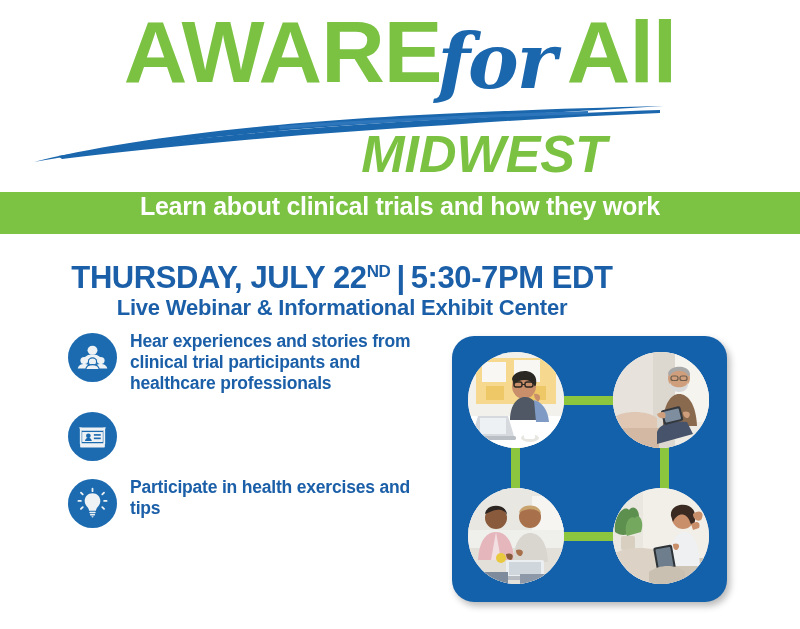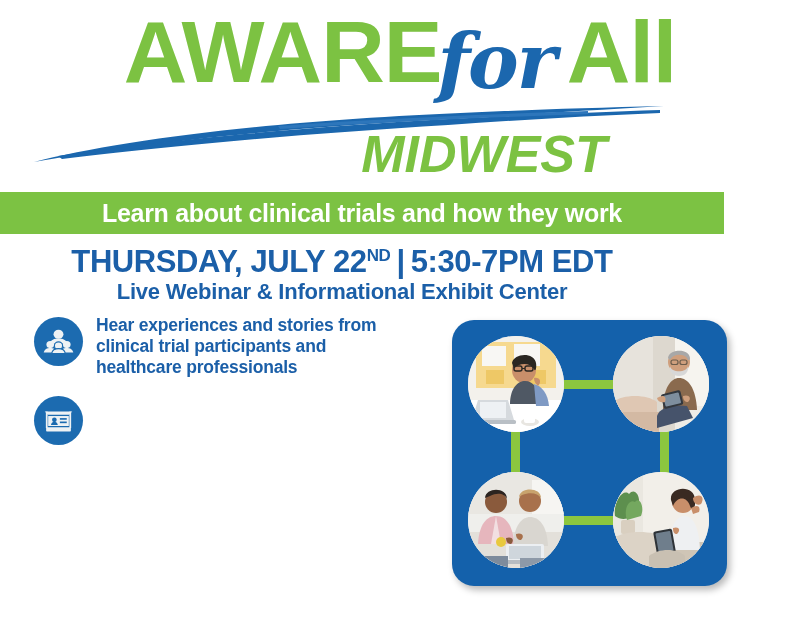--- a/index.html
+++ b/index.html
@@ -81,40 +81,40 @@
     font-weight: bold;
     font-style: italic;
     font-size: 52px;
     letter-spacing: 0px;
     color: #7cc242;
     padding-left: 168px;
   }
 
   
   .banner {
-    width: 724px;
+    width: 800px;
     height: 42px;
     background: #7cc243;
     display: flex;
-    align-items: center;
+    align-items: flex-start;
     justify-content: center;
   }
   .banner-text {
     color: #ffffff;
     font-family: "Liberation Sans", sans-serif;
     font-weight: bold;
     font-size: 25px;
     letter-spacing: -0.3px;
     white-space: nowrap;
   }
 
   
   .date-block {
     width: 684px;
-    padding-top: 12px;
+    padding-top: 28px;
     text-align: center;
   }
   .date-line {
     color: #1b5fa8;
     font-family: "Liberation Sans", sans-serif;
     font-weight: bold;
     font-size: 31px;
     letter-spacing: -0.4px;
     white-space: nowrap;
     line-height: 1.05;
@@ -141,21 +141,21 @@
   
   .lower {
     position: relative;
     width: 800px;
     height: 296px;
     margin-top: 10px;
   }
 
   .bullets {
     position: absolute;
-    left: 34px;
+    left: 68px;
     top: 0px;
     width: 350px;
   }
   .bullet {
     display: flex;
     align-items: flex-start;
     margin-bottom: 16px;
   }
   .bullet-icon {
     flex: 0 0 auto;
@@ -274,20 +274,38 @@
           <path d="M13 30.5 C 13.6 27.2, 15.6 25.8, 18 25.8 C 20.4 25.8, 22.4 27.2, 23 30.5 Z" fill="#1c6bb0"></path>
           <rect x="26" y="20.5" width="10" height="2.4" fill="#1c6bb0"></rect>
           <rect x="26" y="25.5" width="10" height="2.4" fill="#1c6bb0"></rect>
           <rect x="6" y="33.8" width="36" height="6.2" rx="1.2" fill="#eef2f4"></rect>
           <rect x="5.6" y="11" width="2.6" height="24" fill="#eef2f4"></rect>
           <rect x="39.8" y="11" width="2.6" height="24" fill="#eef2f4"></rect>
         </svg>
       </div>
     </div>
 
+    <div class="bullet">
+      <div class="bullet-icon">
+        <svg viewBox="0 0 48 48" width="33" height="33" aria-hidden="true">
+          <path d="M24 9 C 17.4 9, 12.6 13.8, 12.6 20.2 C 12.6 25, 15.6 27.6, 17.4 30.2 C 18.5 31.8, 18.9 33.2, 19 34.6 L 29 34.6 C 29.1 33.2, 29.5 31.8, 30.6 30.2 C 32.4 27.6, 35.4 25, 35.4 20.2 C 35.4 13.8, 30.6 9, 24 9 Z" fill="#eef2f4"></path>
+          <rect x="19.4" y="36" width="9.2" height="2.3" rx="1.1" fill="#eef2f4"></rect>
+          <rect x="20.2" y="39.2" width="7.6" height="2.3" rx="1.1" fill="#eef2f4"></rect>
+          <path d="M22.4 42.6 L 25.6 42.6 C 25.2 43.8, 24.6 44.4, 24 44.4 C 23.4 44.4, 22.8 43.8, 22.4 42.6 Z" fill="#eef2f4"></path>
+          <rect x="22.7" y="1.2" width="2.6" height="6.2" rx="1.3" fill="#eef2f4"></rect>
+          <rect x="2.2" y="18.9" width="6.2" height="2.6" rx="1.3" fill="#eef2f4"></rect>
+          <rect x="39.6" y="18.9" width="6.2" height="2.6" rx="1.3" fill="#eef2f4"></rect>
+          <rect x="7.2" y="6.4" width="2.6" height="6.2" rx="1.3" fill="#eef2f4" transform="rotate(-45 8.5 9.5)"></rect>
+          <rect x="38.2" y="6.4" width="2.6" height="6.2" rx="1.3" fill="#eef2f4" transform="rotate(45 39.5 9.5)"></rect>
+          <rect x="7.2" y="27.6" width="2.6" height="6.2" rx="1.3" fill="#eef2f4" transform="rotate(45 8.5 30.7)"></rect>
+          <rect x="38.2" y="27.6" width="2.6" height="6.2" rx="1.3" fill="#eef2f4" transform="rotate(-45 39.5 30.7)"></rect>
+        </svg>
+      </div>
+      <div class="bullet-text">Participate in health exercises and tips</div>
+    </div>
 
   </div>
 
   <div class="collage">
     <div class="conn conn-top"></div>
     <div class="conn conn-bottom"></div>
     <div class="conn conn-left"></div>
     <div class="conn conn-right"></div>
 
     <div class="photo p-tl">

